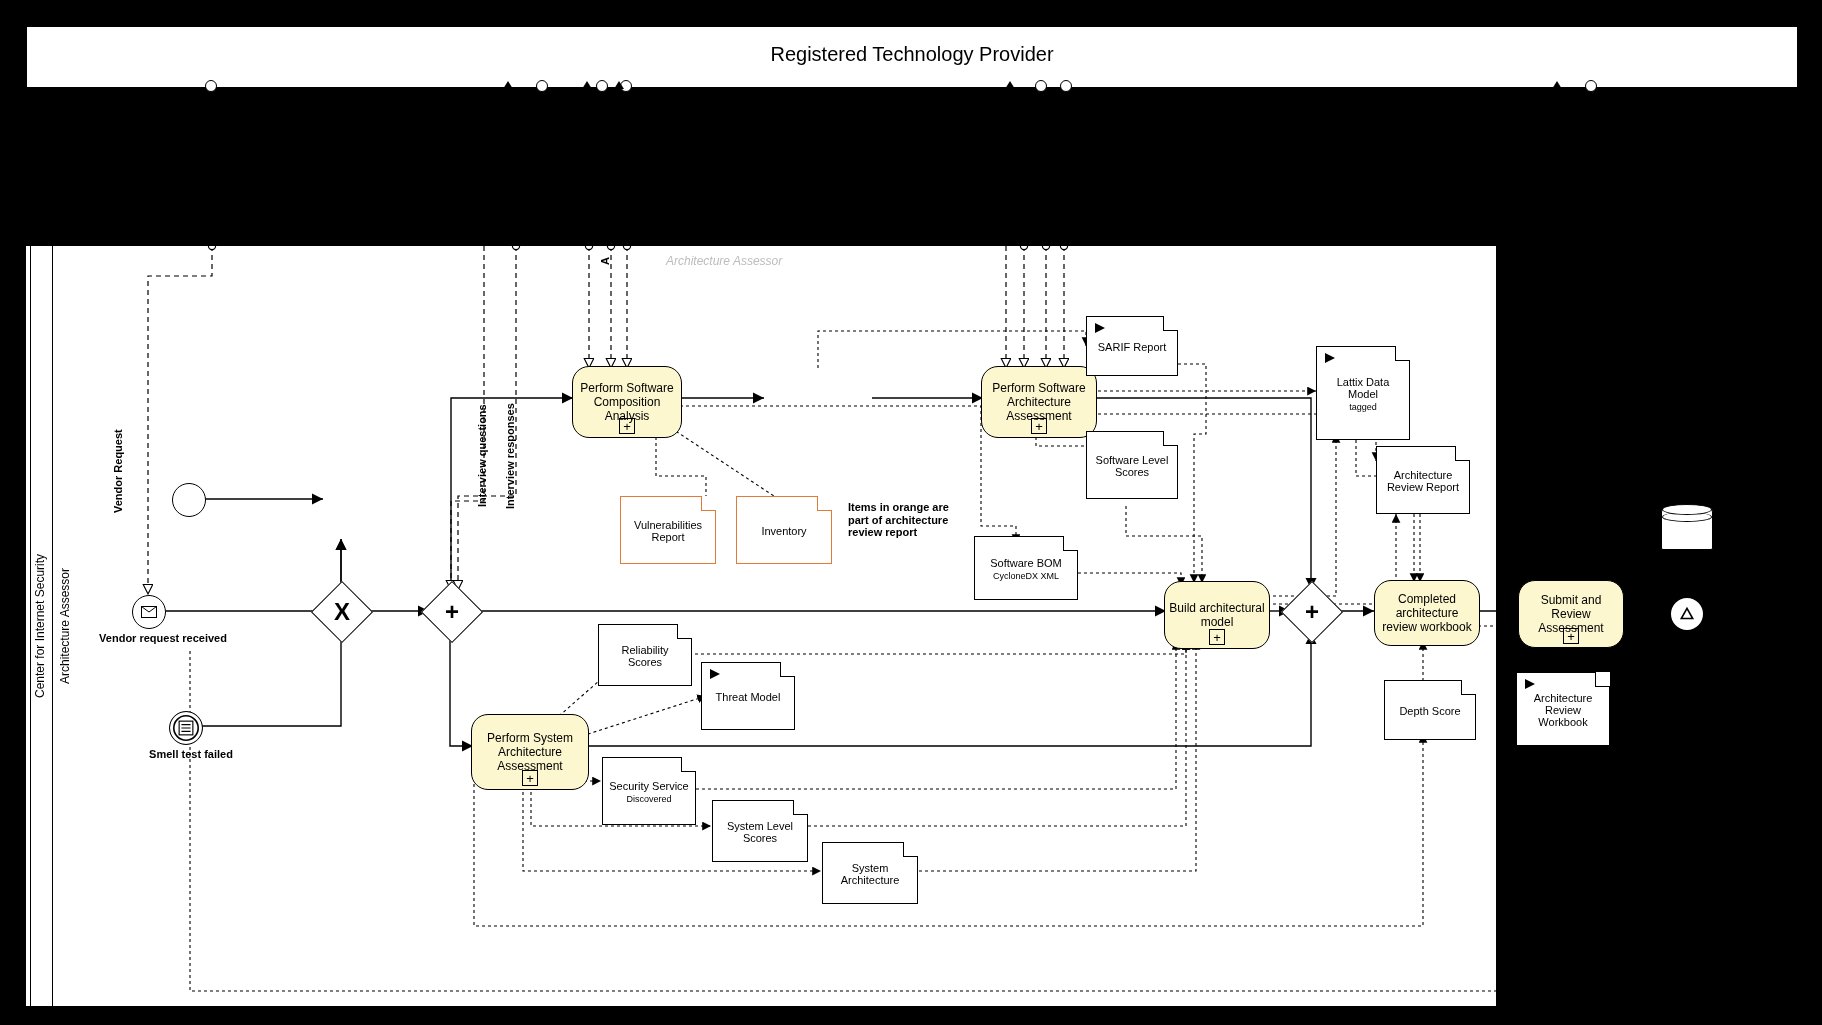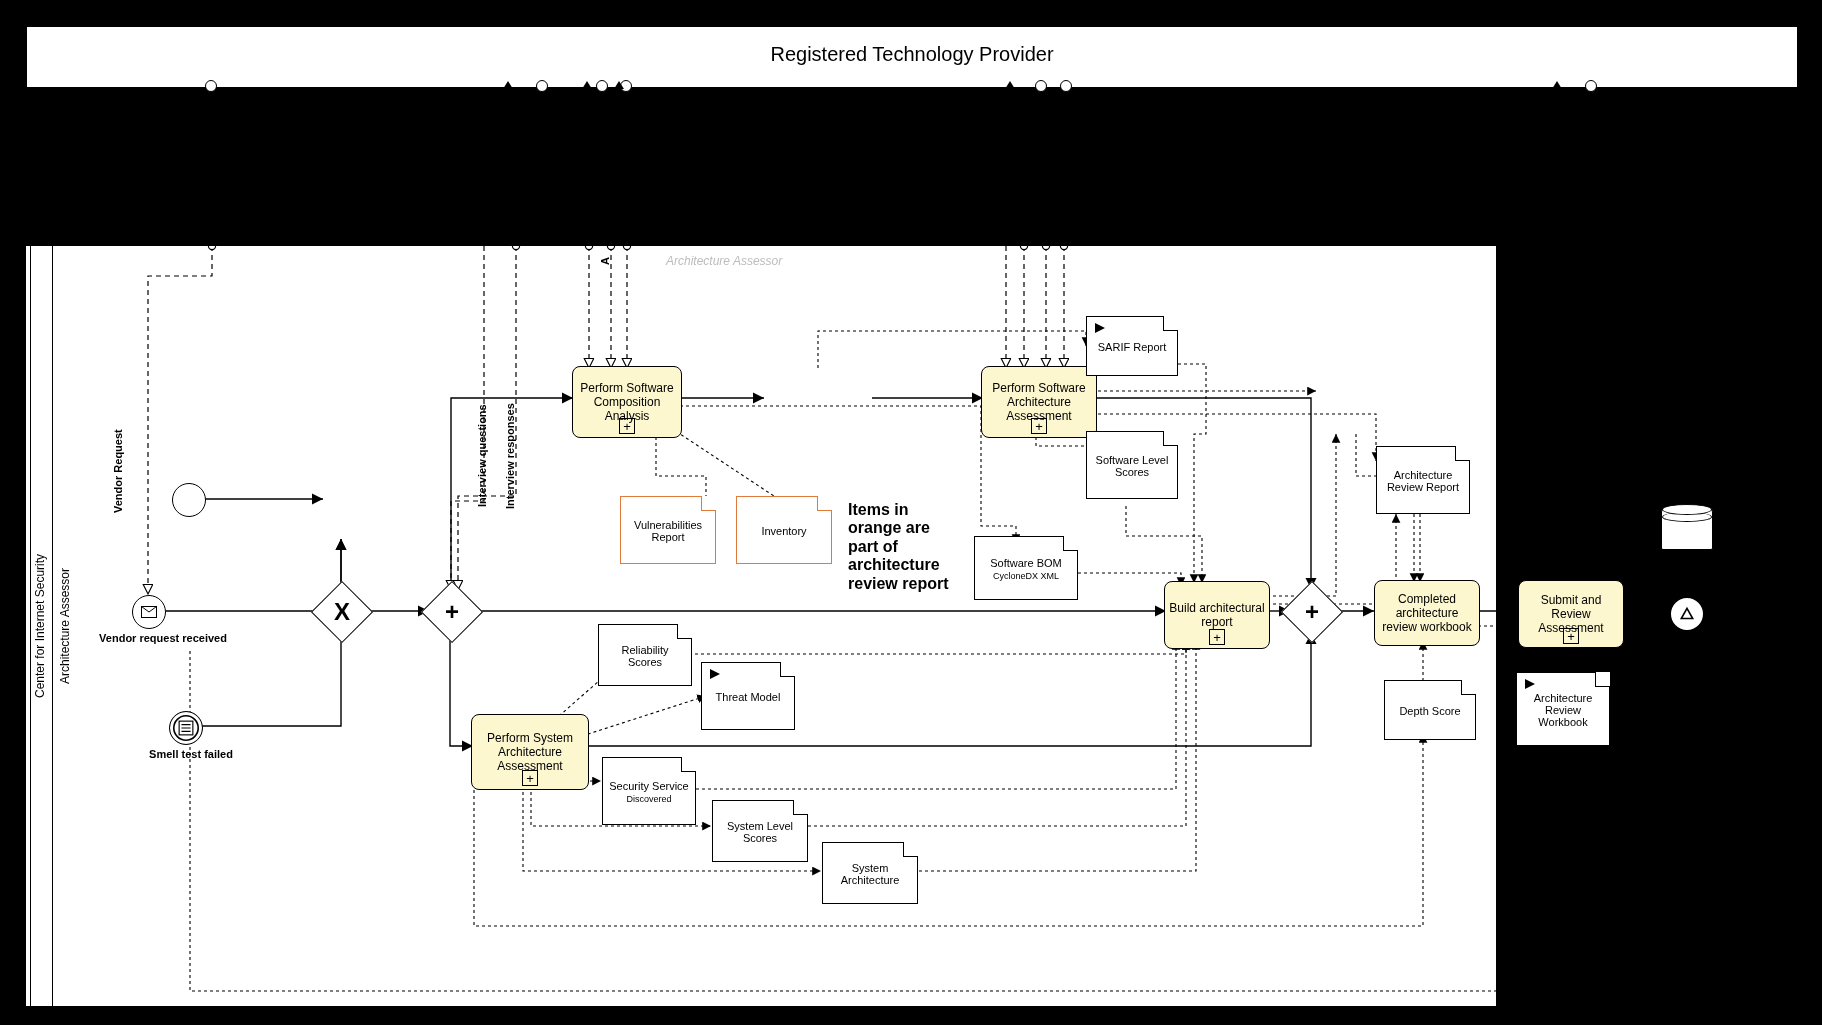--- a/index.html
+++ b/index.html
@@ -14,32 +14,32 @@
 .msg-tri{position:absolute;width:0;height:0;border-left:5px solid transparent;border-right:5px solid transparent;border-bottom:8px solid #000}
 
 
 .bottom-wrap{position:absolute;left:25px;top:245px;width:1470px;height:760px;background:#fff;border:1px solid #000}
 .pool-label, .lane-label{position:absolute;writing-mode:vertical-rl;transform:rotate(180deg);font-size:12px;text-align:center}
 .pool-label{left:4px;top:0;height:760px;width:18px;line-height:18px;border-right:1px solid #000}
 .lane-label{left:26px;top:0;height:760px;width:24px;line-height:24px;border-right:1px solid #000}
 .lane-watermark{position:absolute;left:640px;top:8px;font-size:12px;color:#bcbcbc;font-style:italic}
 
 
-.task{position:absolute;border:1.5px solid #000;background:#fcf7cf;border-radius:8px;padding:4px;display:flex;flex-direction:column;align-items:center;justify-content:center;text-align:center;font-size:12px}
+.task{position:absolute;border:1.5px solid #000;background:#fcf7cf;border-radius:17px;padding:4px;display:flex;flex-direction:column;align-items:center;justify-content:center;text-align:center;font-size:12px}
 .task .sub{position:absolute;bottom:3px;width:14px;height:14px;border:1.2px solid #000;display:flex;align-items:center;justify-content:center;font-size:13px;line-height:1}
 .task.plain{background:#fff}
 
 .doc{position:absolute;background:#fff;border:1.2px solid #000;padding:6px 6px 4px 6px;display:flex;flex-direction:column;align-items:center;justify-content:center;text-align:center;font-size:11px}
 .doc .ear{position:absolute;top:-1px;right:-1px;width:14px;height:14px;background:#fff;border-left:1.2px solid #000;border-bottom:1.2px solid #000}
 .doc.black-arrow::before{content:"";position:absolute;top:6px;left:8px;width:0;height:0;border-top:5px solid transparent;border-bottom:5px solid transparent;border-left:10px solid #000}
 .doc.orange{border-color:#e07b3c}
 .doc.orange .ear{border-color:#e07b3c}
 .doc .small{font-size:9px;margin-top:2px}
 
-.note{position:absolute;font-size:16px;line-height:1.15;font-weight:700}
+.note{position:absolute;font-size:11px;line-height:1.15;font-weight:700}
 
 .gw{position:absolute;width:42px;height:42px;border:1.6px solid #000;background:#fff;transform:rotate(45deg)}
 .gw span{position:absolute;inset:0;transform:rotate(-45deg);display:flex;align-items:center;justify-content:center;font-weight:700;font-size:24px}
 
 .ev{position:absolute;width:32px;height:32px;border:1.6px solid #000;border-radius:50%;background:#fff;display:flex;align-items:center;justify-content:center}
 .ev.thick{border-width:3px}
 .ev.dbl{box-shadow:inset 0 0 0 3px #fff, inset 0 0 0 4.6px #000}
 .ev svg{width:16px;height:16px}
 
 .lbl{position:absolute;font-size:11px;font-weight:700;text-align:center}
@@ -201,21 +201,21 @@
     </div>
     <div class="task" style="left:955px;top:120px;width:106px;height:62px">
       <span>Perform Software Architecture Assessment</span>
         <div class="sub">+</div>
     </div>
     <div class="task" style="left:445px;top:468px;width:108px;height:66px">
       <span>Perform System Architecture Assessment</span>
         <div class="sub">+</div>
     </div>
     <div class="task" style="left:1138px;top:335px;width:96px;height:58px">
-      <span>Build architectural report</span>
+      <span>Build architectural model</span>
         <div class="sub">+</div>
     </div>
     <div class="task" style="left:1348px;top:334px;width:96px;height:56px">
       <span>Completed architecture review workbook</span>
     </div>
     <div class="task" style="left:1492px;top:334px;width:96px;height:58px">
       <span>Submit and Review Assessment</span>
         <div class="sub">+</div>
     </div>
 
@@ -223,20 +223,25 @@
       <svg viewBox="0 0 14 14">
           <path d="M7 2 L12 11 L2 11 Z" fill="none" stroke="#000" stroke-width="1.4"></path>
         </svg>
     </div>
     <div class="lbl" style="left:1608px;top:386px;width:110px">Architecture Review Completed</div>
 
     <div class="doc black-arrow" style="left:1060px;top:70px;width:78px;height:48px">
         <div class="ear"></div>
         <span>SARIF Report</span>
       </div>
+    <div class="doc black-arrow" style="left:1290px;top:100px;width:80px;height:82px">
+        <div class="ear"></div>
+        <span>Lattix Data Model</span>
+        <span class="small">tagged</span>
+      </div>
     <div class="doc" style="left:1060px;top:185px;width:78px;height:56px">
         <div class="ear"></div>
         <span>Software Level Scores</span>
       </div>
     <div class="doc" style="left:1350px;top:200px;width:80px;height:56px">
         <div class="ear"></div>
         <span>Architecture Review Report</span>
       </div>
     <div class="doc orange" style="left:594px;top:250px;width:82px;height:56px">
         <div class="ear"></div>

